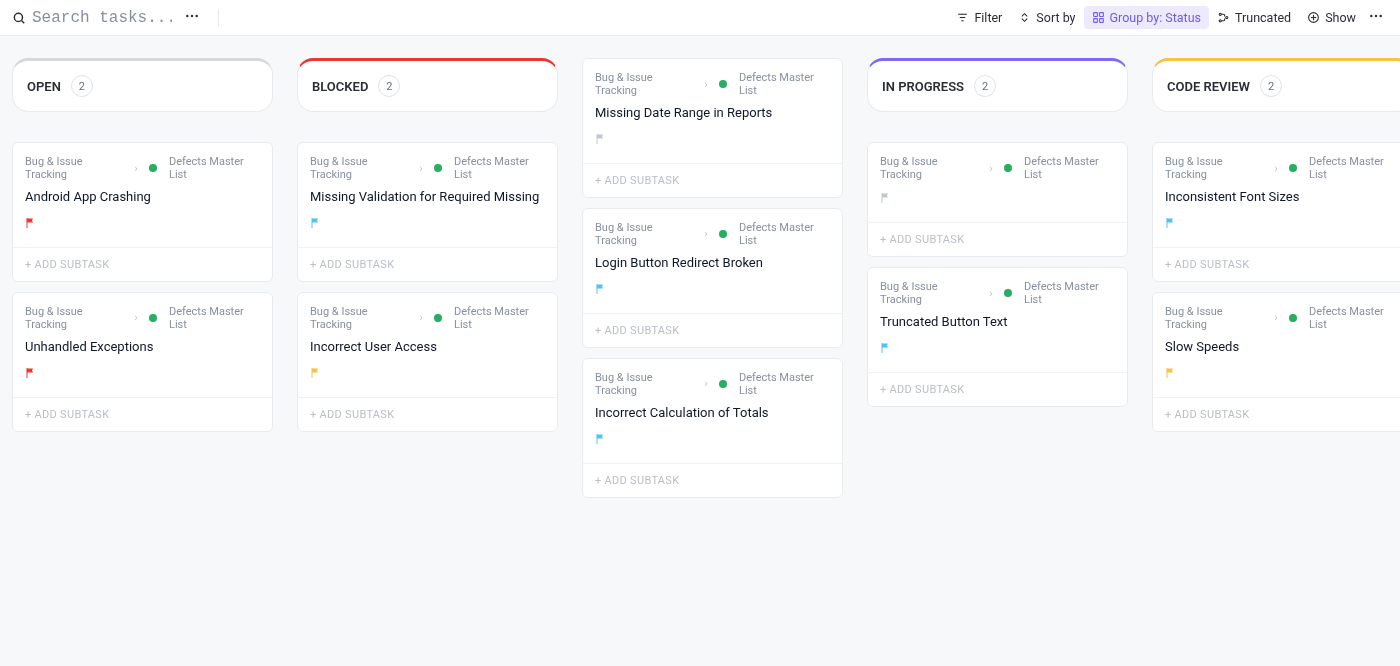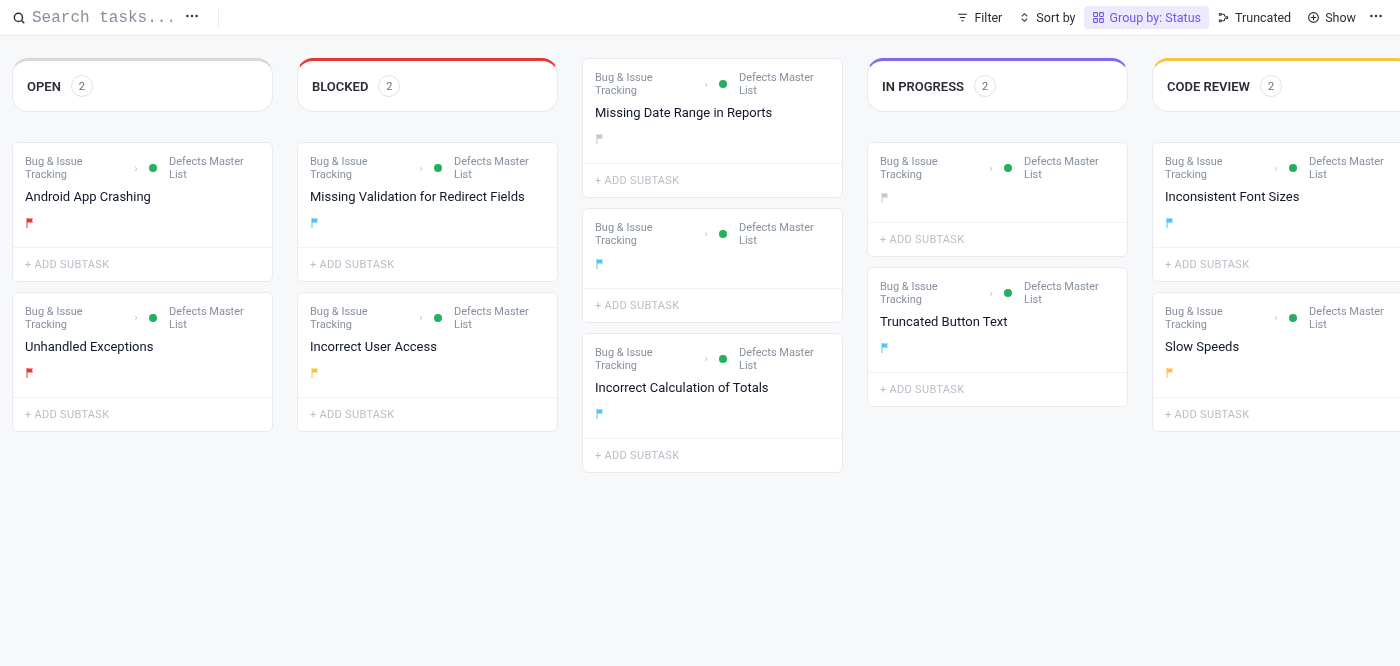--- a/index.html
+++ b/index.html
@@ -206,21 +206,21 @@
                   <span class="col-count">2</span>
       </div>
       <div class="cards">
         <div class="card">
       <div class="crumbs">
         <span>Bug &amp; Issue Tracking</span>
         <span class="chev">›</span>
         <span class="dot"></span>
         <span>Defects Master List</span>
       </div>
-      <div class="card-title">Missing Validation for Redirect Fields</div>
+      <div class="card-title">Missing Validation for Required Missing</div>
       <div class="flag-row"><svg class="flag" viewBox="0 0 24 24">
               <path d="M4 2v20" stroke="#4fc3f7" stroke-width="2"></path>
               <path d="M4 3h12l-2 4 2 4H4z" fill="#4fc3f7"></path>
             </svg></div>
       <div class="add-sub">+ ADD SUBTASK</div>
         </div>
         <div class="card">
       <div class="crumbs">
         <span>Bug &amp; Issue Tracking</span>
         <span class="chev">›</span>
@@ -252,20 +252,21 @@
             </svg></div>
       <div class="add-sub">+ ADD SUBTASK</div>
         </div>
         <div class="card">
       <div class="crumbs">
         <span>Bug &amp; Issue Tracking</span>
         <span class="chev">›</span>
         <span class="dot"></span>
         <span>Defects Master List</span>
       </div>
+      <div class="card-title">Login Button Redirect Broken</div>
       <div class="flag-row"><svg class="flag" viewBox="0 0 24 24">
               <path d="M4 2v20" stroke="#4fc3f7" stroke-width="2"></path>
               <path d="M4 3h12l-2 4 2 4H4z" fill="#4fc3f7"></path>
             </svg></div>
       <div class="add-sub">+ ADD SUBTASK</div>
         </div>
         <div class="card">
       <div class="crumbs">
         <span>Bug &amp; Issue Tracking</span>
         <span class="chev">›</span>

